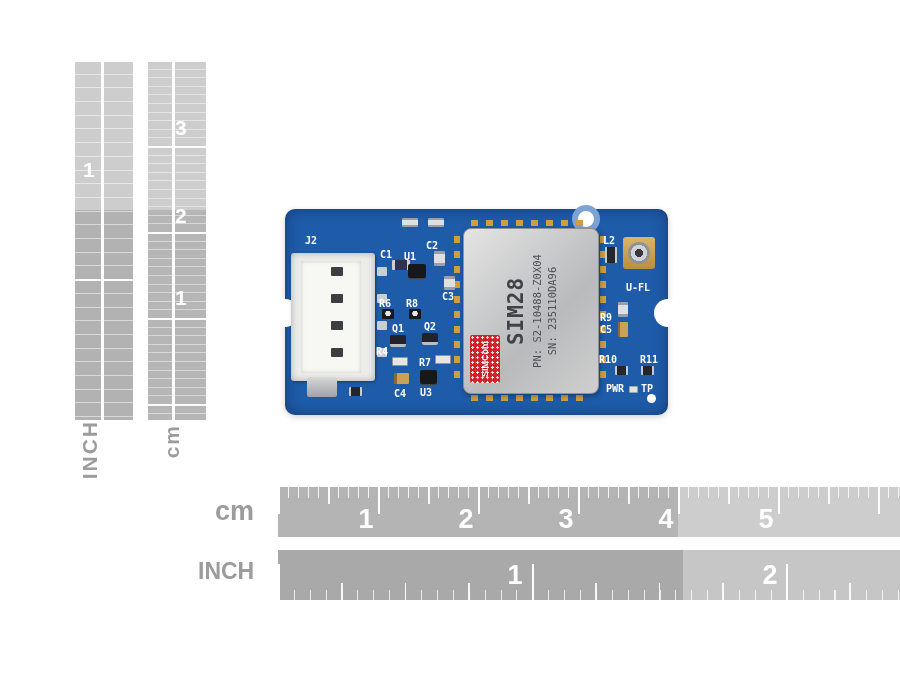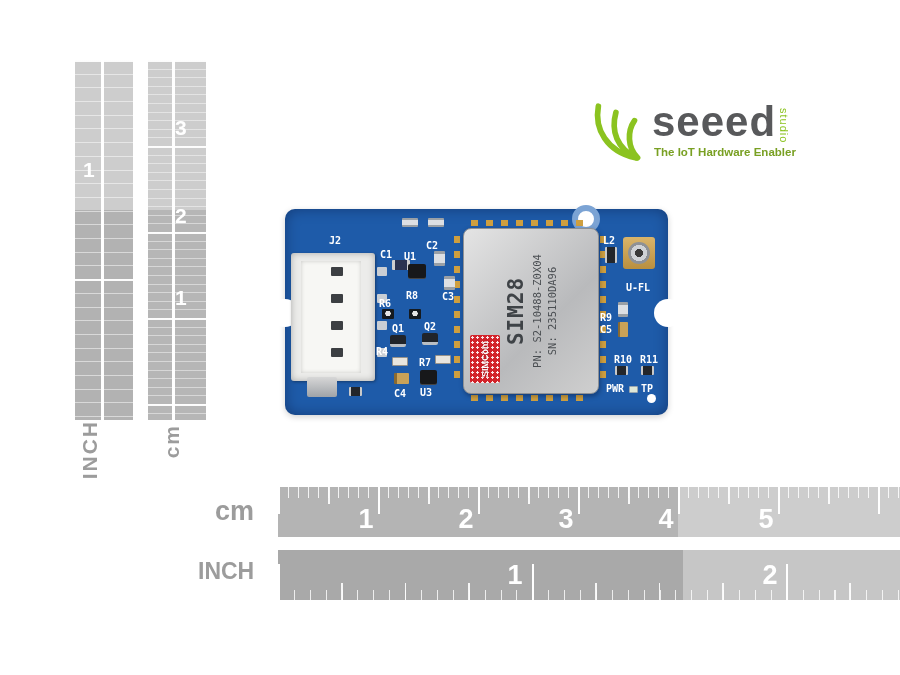--- a/index.html
+++ b/index.html
@@ -126,42 +126,28 @@
 
   <span class="hlabel" style="left:198px;top:558px;font-size:23px">INCH</span>
   <div class="hruler" id="hinch">
     <div class="hticks t-i16"></div>
     <div class="hticks t-i4"></div>
     <div class="hticks t-i1"></div>
     <span class="hnum" style="left:222px;top:10px">1</span>
     <span class="hnum" style="left:477px;top:10px">2</span>
   </div>
 
-  <div class="logo">
-    <span class="logo-icon">
-      <svg width="62" height="64" viewBox="0 0 60 62">
-        <g fill="none" stroke="#8bc320" stroke-width="5.5" stroke-linecap="round">
-          <path d="M46,56 C18,50 6,28 10,6"></path>
-          <path d="M47,56 C28,47 22,30 27,12"></path>
-          <path d="M48,56 C38,46 38,30 45,20"></path>
-        </g>
-      </svg>
-    </span>
-    <span class="logo-brand">seeed</span>
-    <span class="logo-studio">studio</span>
-    <span class="logo-tagline">The IoT Hardware Enabler</span>
-  </div>
 
   <div class="board">
 
     <div class="hole hole-ring" style="left:287px;top:-4px;width:28px;height:28px"></div>
     <div class="hole" style="left:-14px;top:90px;width:28px;height:28px"></div>
     <div class="hole" style="left:369px;top:90px;width:28px;height:28px"></div>
 
-    <span class="silk" style="left:44px;top:26px">J2</span>
+    <span class="silk" style="left:20px;top:26px">J2</span>
     <div class="grove">
       <div class="grove-inner"></div>
       <div class="grove-pin" style="left:40px;top:14px"></div>
       <div class="grove-pin" style="left:40px;top:41px"></div>
       <div class="grove-pin" style="left:40px;top:68px"></div>
       <div class="grove-pin" style="left:40px;top:95px"></div>
     </div>
     <div class="grove-pad" style="left:92px;top:58px"></div>
     <div class="grove-pad" style="left:92px;top:85px"></div>
     <div class="grove-pad" style="left:92px;top:112px"></div>
@@ -171,21 +157,21 @@
     <span class="silk" style="left:95px;top:40px">C1</span>
     <span class="smd cap-dark" style="left:107px;top:51px;width:18px;height:10px"></span>
     <span class="silk" style="left:119px;top:42px">U1</span>
     <span class="smd ic" style="left:123px;top:55px;width:18px;height:14px"></span>
     <span class="silk" style="left:141px;top:31px">C2</span>
     <span class="smd cap-silver" style="left:149px;top:42px;width:11px;height:15px"></span>
     <span class="silk" style="left:157px;top:82px">C3</span>
     <span class="smd cap-silver" style="left:159px;top:67px;width:11px;height:14px"></span>
     <span class="silk" style="left:94px;top:89px">R6</span>
     <span class="smd via" style="left:97px;top:100px;width:12px;height:10px"></span>
-    <span class="silk" style="left:121px;top:81px">R8</span>
+    <span class="silk" style="left:121px;top:89px">R8</span>
     <span class="smd via" style="left:124px;top:100px;width:12px;height:10px"></span>
     <span class="silk" style="left:107px;top:114px">Q1</span>
     <span class="smd trans" style="left:105px;top:126px;width:16px;height:12px"></span>
     <span class="silk" style="left:139px;top:112px">Q2</span>
     <span class="smd trans" style="left:137px;top:124px;width:16px;height:12px"></span>
     <span class="silk" style="left:91px;top:137px">R4</span>
     <span class="smd res-light" style="left:107px;top:148px;width:16px;height:9px"></span>
     <span class="silk" style="left:134px;top:148px">R7</span>
     <span class="smd res-light" style="left:150px;top:146px;width:16px;height:9px"></span>
     <span class="silk" style="left:109px;top:179px">C4</span>
@@ -217,21 +203,21 @@
 
     <div class="ufl-base"></div>
     <div class="ufl-ring"></div>
     <span class="silk" style="left:341px;top:73px">U-FL</span>
 
     <span class="silk" style="left:315px;top:103px">R9</span>
     <span class="smd cap-silver" style="left:333px;top:93px;width:10px;height:15px"></span>
     <span class="silk" style="left:315px;top:115px">C5</span>
     <span class="smd tant" style="left:333px;top:113px;width:10px;height:15px"></span>
 
-    <span class="silk" style="left:329px;top:145px">R10</span>
+    <span class="silk" style="left:314px;top:145px">R10</span>
     <span class="smd res-dark" style="left:330px;top:157px;width:13px;height:9px"></span>
     <span class="silk" style="left:355px;top:145px">R11</span>
     <span class="smd res-dark" style="left:356px;top:157px;width:13px;height:9px"></span>
 
     <span class="silk" style="left:321px;top:174px">PWR</span>
     <span class="smd led" style="left:344px;top:177px;width:9px;height:7px"></span>
     <span class="silk" style="left:356px;top:174px">TP</span>
     <span class="smd tp-dot" style="left:362px;top:185px;width:9px;height:9px"></span>
   </div>
 

